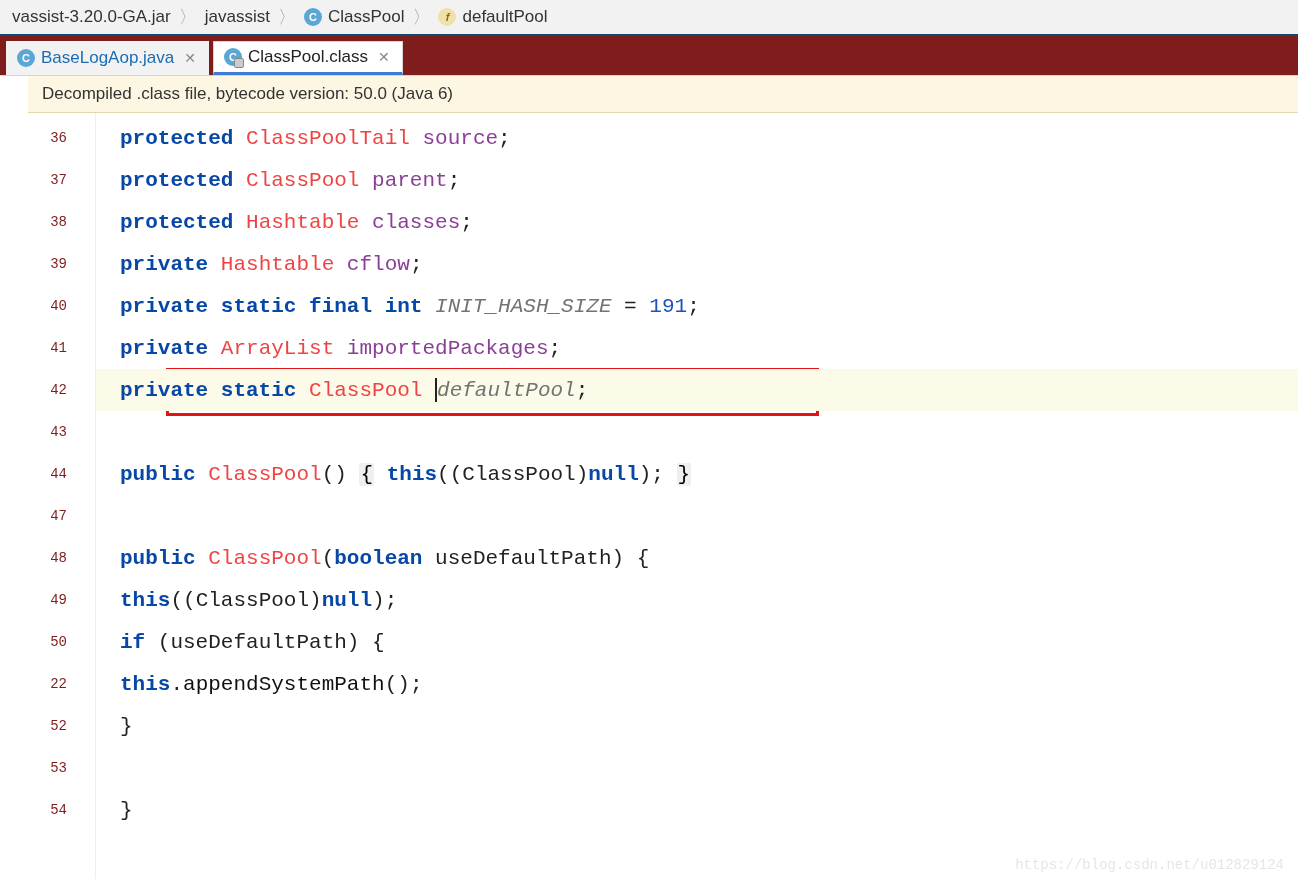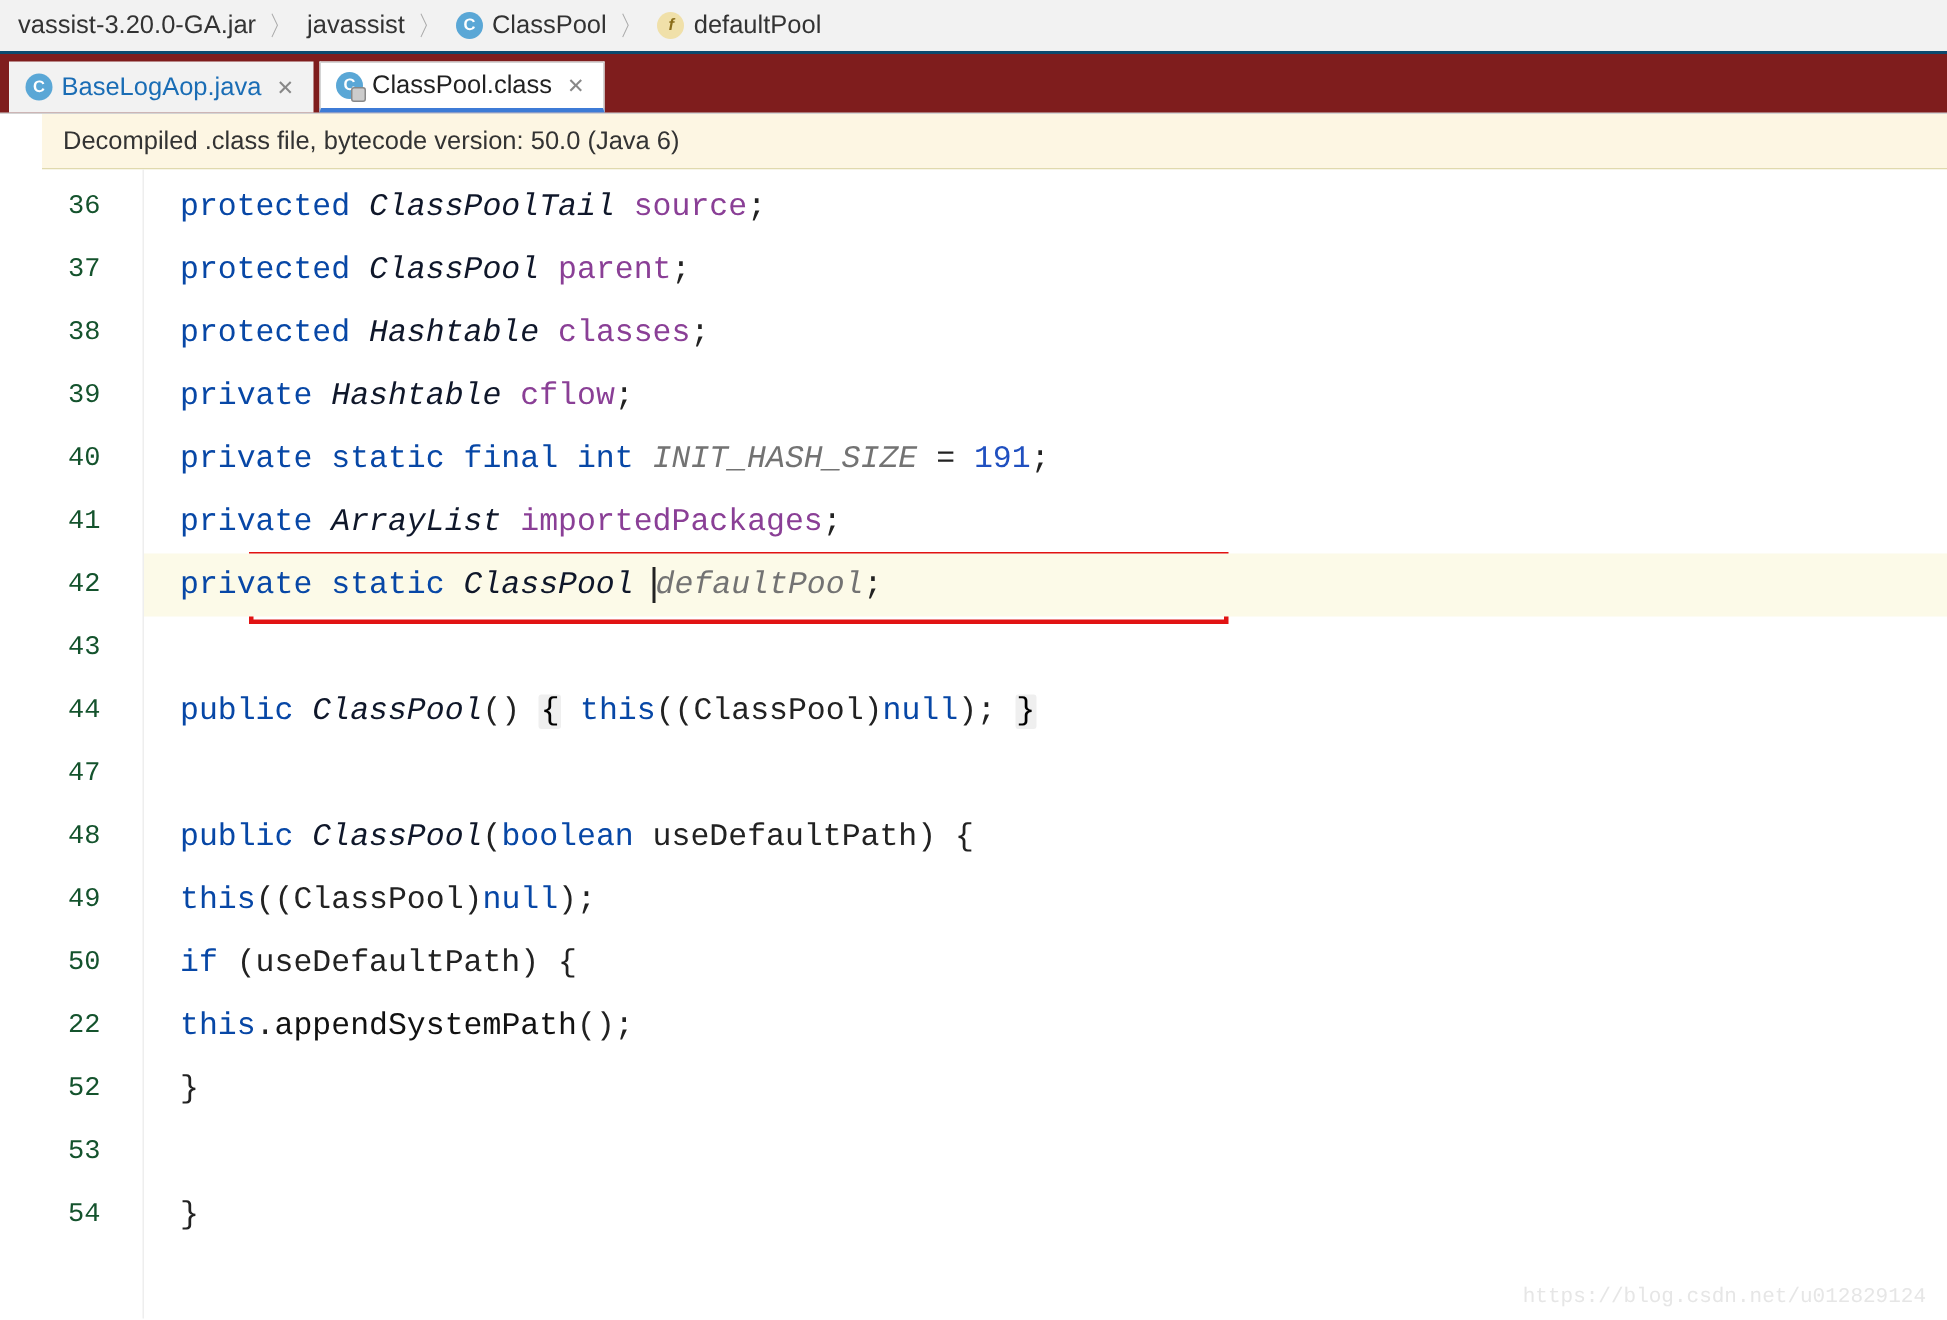--- a/index.html
+++ b/index.html
@@ -108,44 +108,44 @@
     background: #fff;
     border-right: 1px solid #eee;
     padding-top: 4px;
   }
   .gutter-line {
     height: 42px;
     display: flex;
     align-items: center;
     justify-content: flex-end;
     padding-right: 28px;
-    color: #14532d;
+    color: #7f1d1d;
     font-family: Consolas, "Courier New", monospace;
-    font-size: 18px;
+    font-size: 14px;
     position: relative;
   }
   .code {
     flex: 1;
     padding-top: 4px;
     font-family: Consolas, "Courier New", monospace;
     font-size: 21px;
     background: #fff;
     position: relative;
   }
   .code-line {
     height: 42px;
     display:flex;
     align-items:center;
     white-space: pre;
     padding-left: 24px;
     position: relative;
   }
   .hl-line { background: #fcfae8; }
-  .kw { color: #0747a6; font-weight: 400; }
-  .type { color: #0f172a; font-style: italic; }
+  .kw { color: #0747a6; font-weight: 700; }
+  .type { color: #ef4444; }
   .field { color: #8a3f96; }
   .field-italic { color: #737373; font-style: italic; }
   .num { color: #2050c0; }
   .punct { color: #222; }
   .param { color: #222; }
   .match-bg { background: #efefef; border-radius:2px; padding: 0 1px;}
   .method { color: #111; }
   .cursor {
     display:inline-block; width:2px; height:24px; background:#222; vertical-align:middle;
   }

